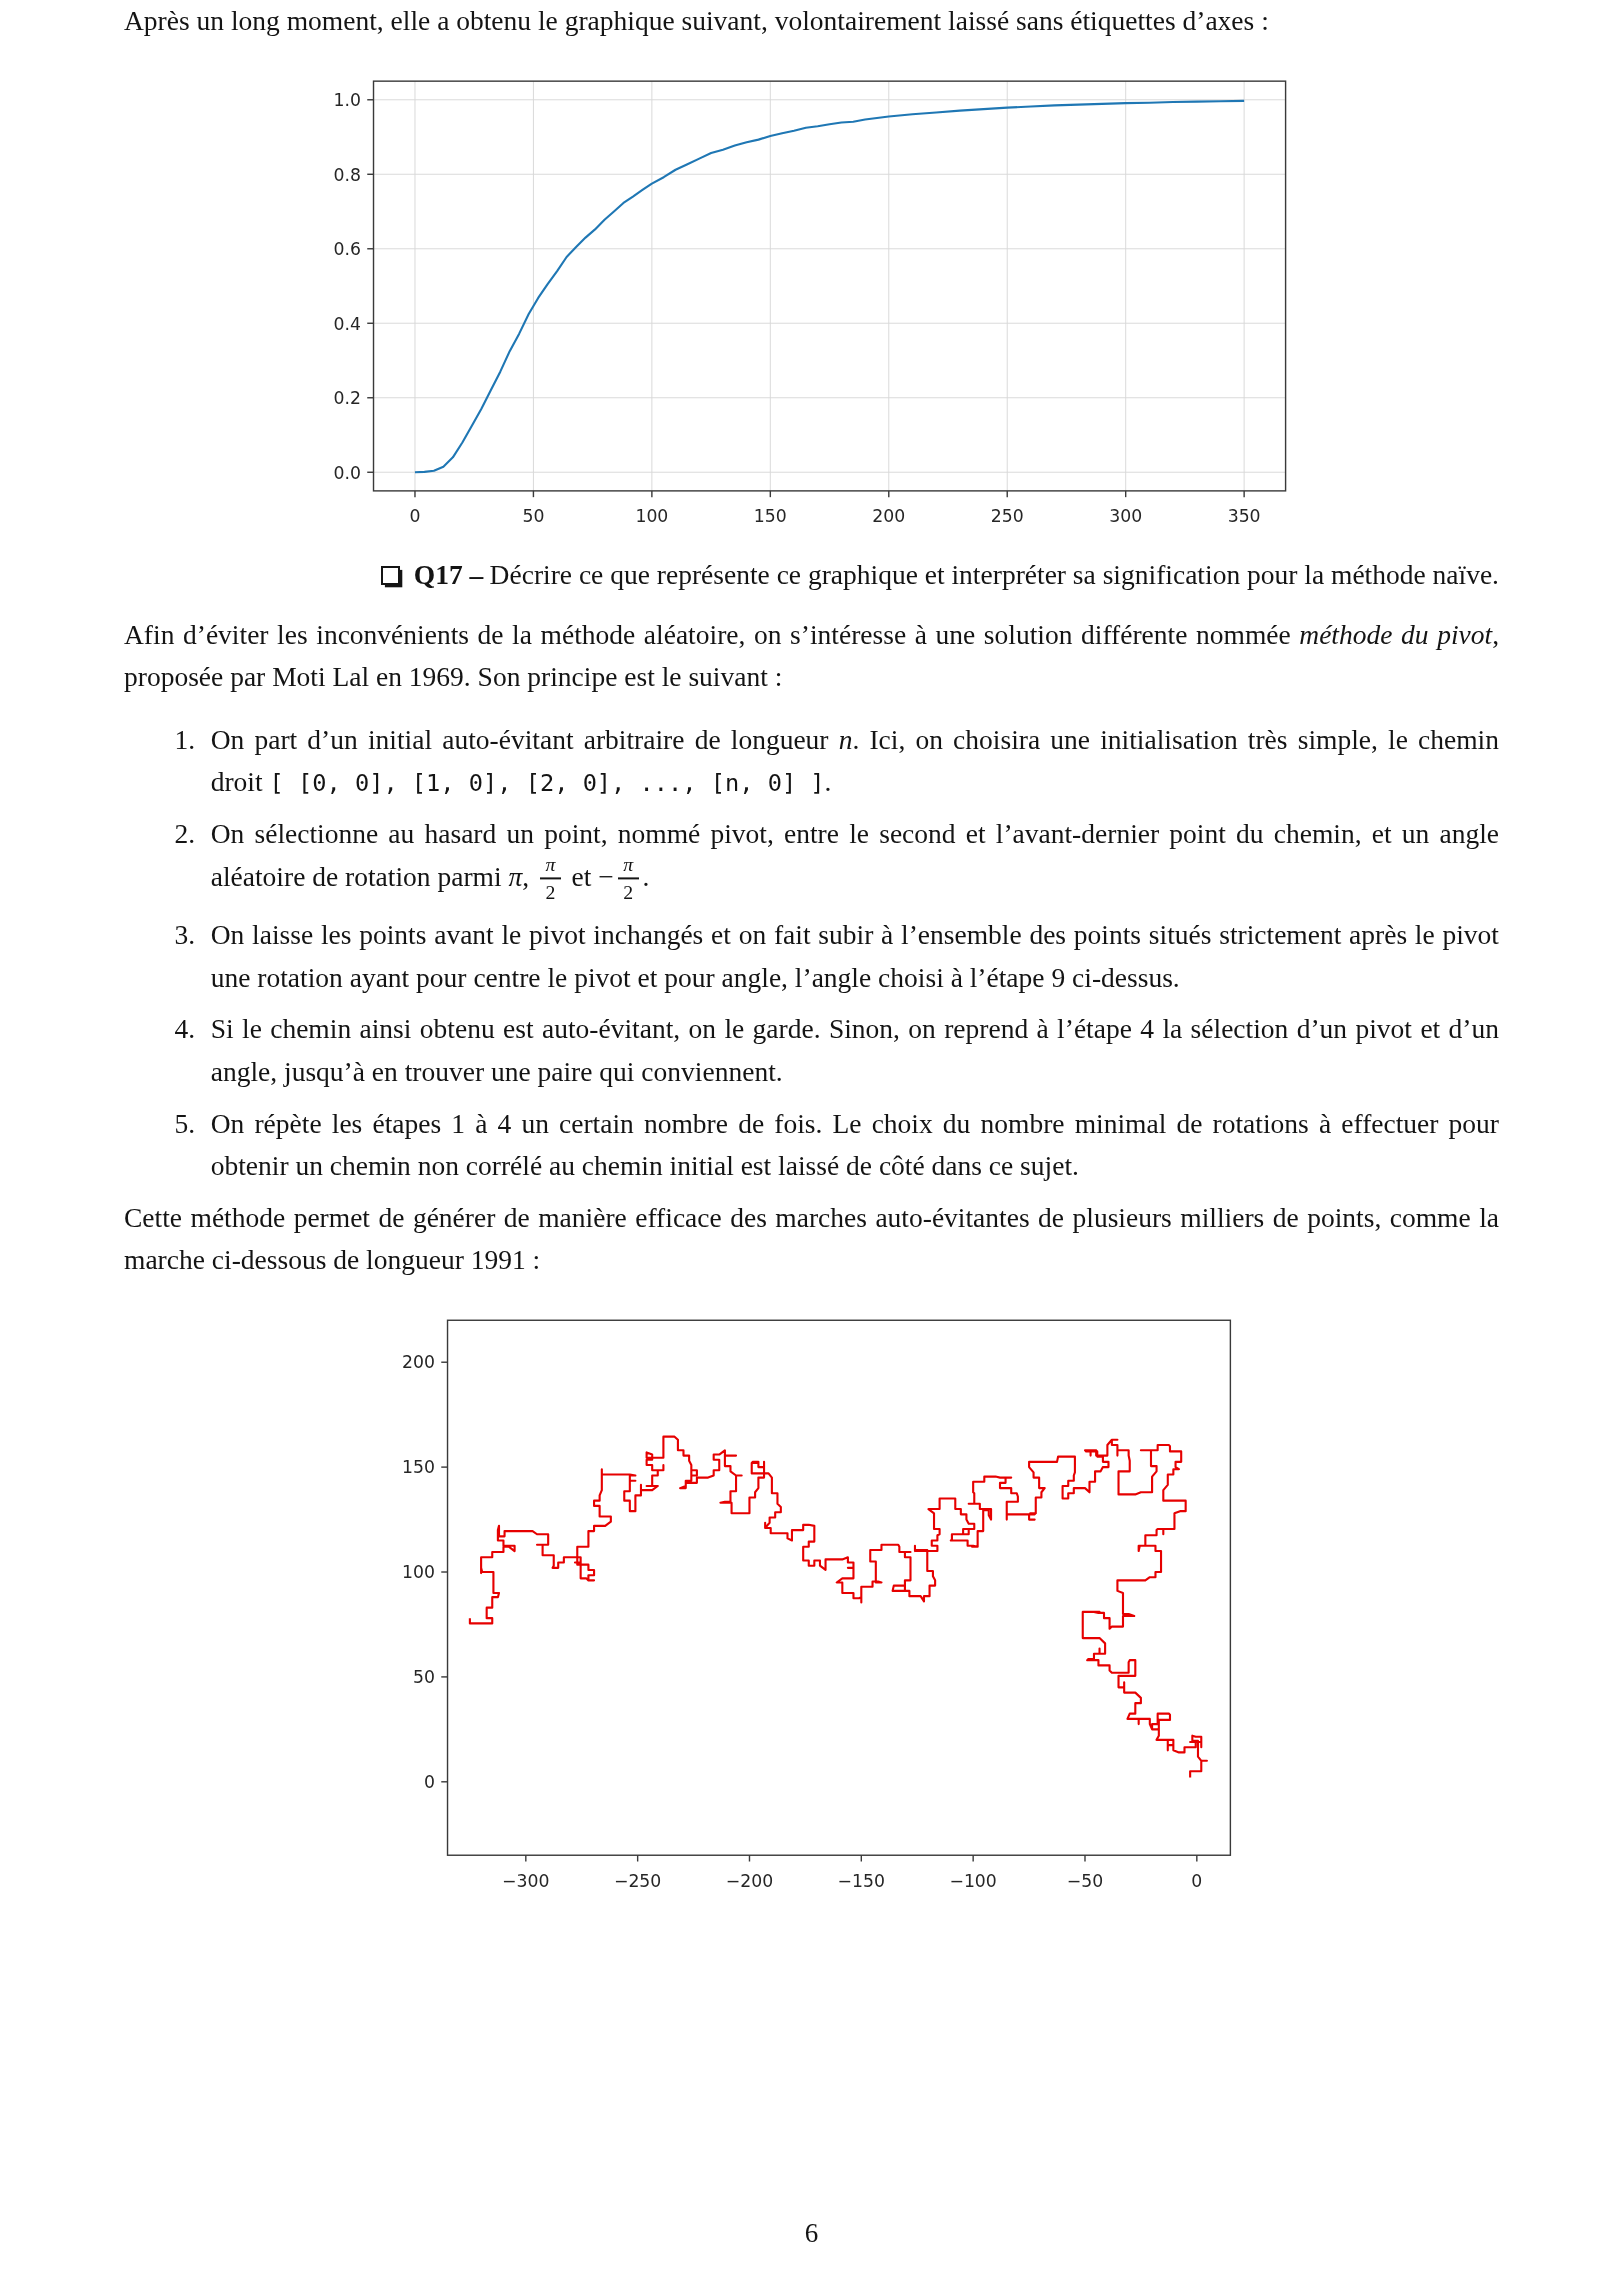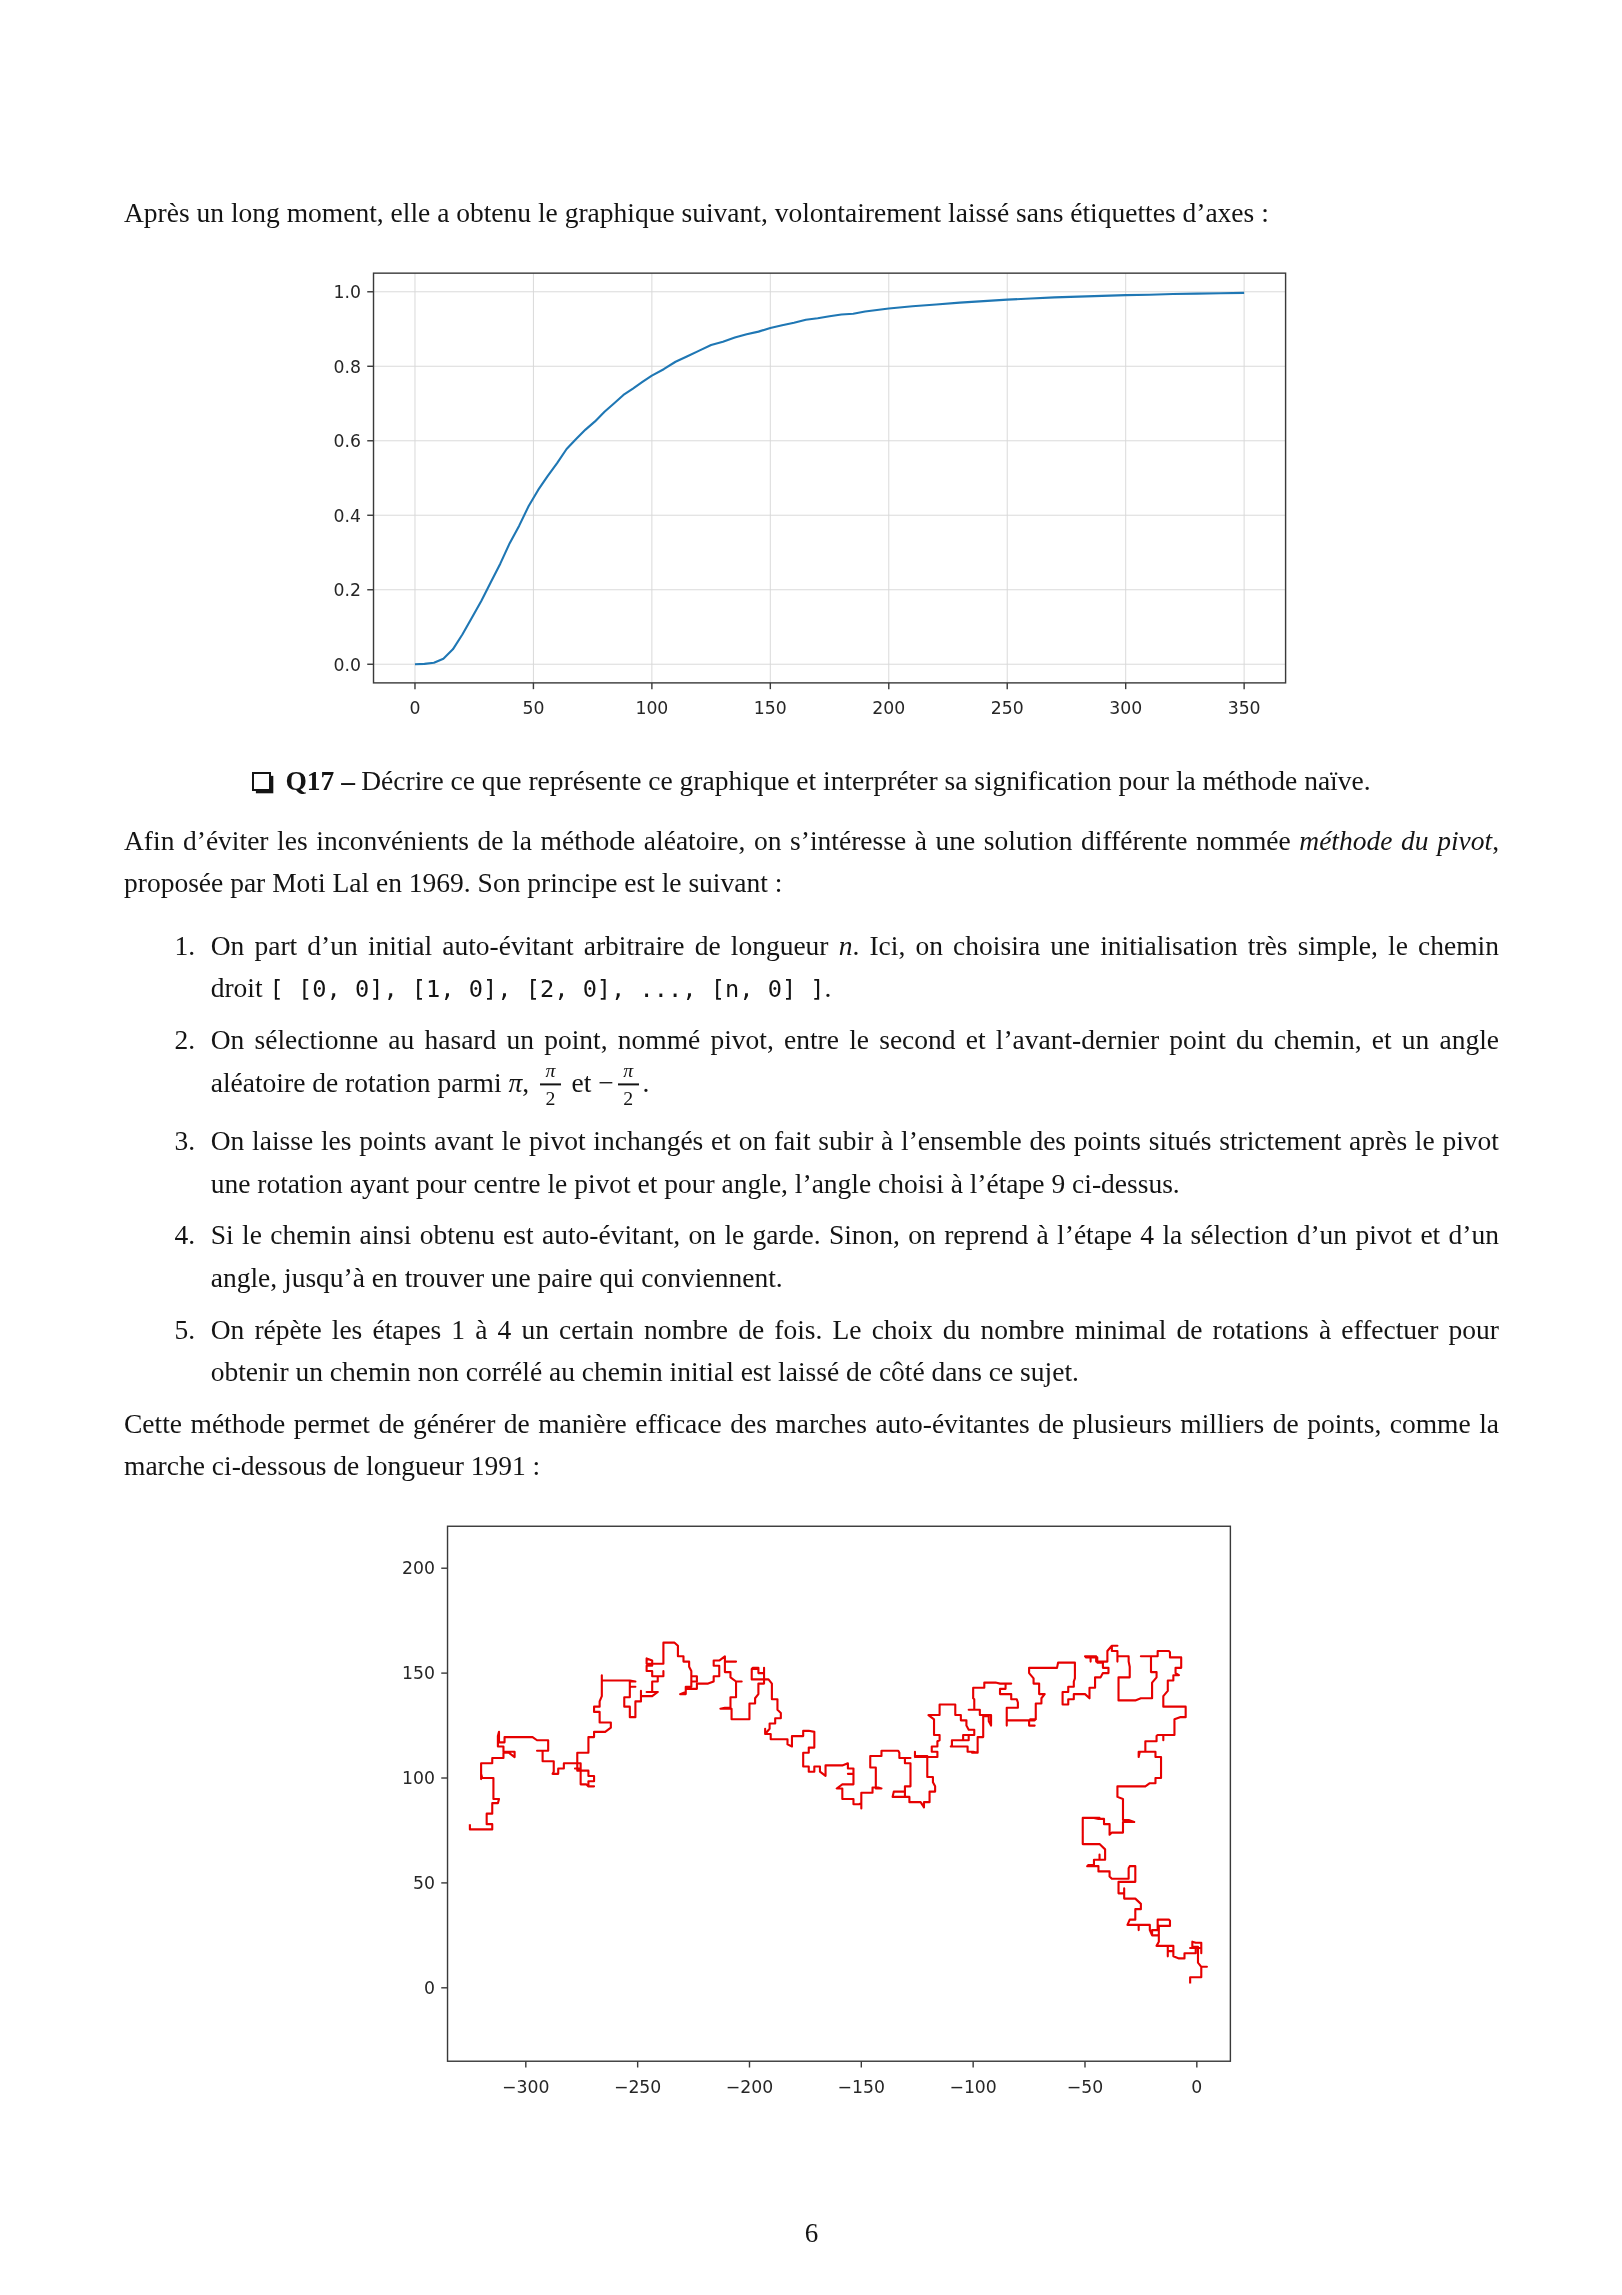--- a/index.html
+++ b/index.html
@@ -8,27 +8,27 @@
     width: 1623px; height: 2295px; position: relative;
     font-family: "Liberation Serif", "DejaVu Serif", serif;
     color: #141414;
   }
   .page { position: absolute; inset: 0; background: #ffffff; overflow: hidden; }
   .content { position: absolute; left: 124px; top: 0; width: 1375px; }
 
   p, .step-body, .step-num { font-size: 27.5px; line-height: 1.54; }
   p { text-align: justify; }
 
-  .first-para { margin-top: 192px; }
+  .first-para { }
 
   .figure { display: flex; justify-content: center; }
   .fig1 { margin-top: 25px; }
   .fig2 { margin-top: 22px; }
 
-  .q17 { margin-top: 30px; text-align: center; }
+  .q17 { margin-top: 16px; text-align: right; }
   .qbold { font-weight: bold; margin-right: 6.3px; }
   .checkbox {
     display: inline-block; width: 19px; height: 19px;
     border: 2.4px solid #141414; background: #ffffff;
     box-shadow: 3.1px 3.1px 0 -0.8px #141414;
     margin-right: 14px; vertical-align: -0.8px;
   }
 
   .pivot-para { margin-top: 17.3px; }
   .closing { margin-top: 6.3px; }

